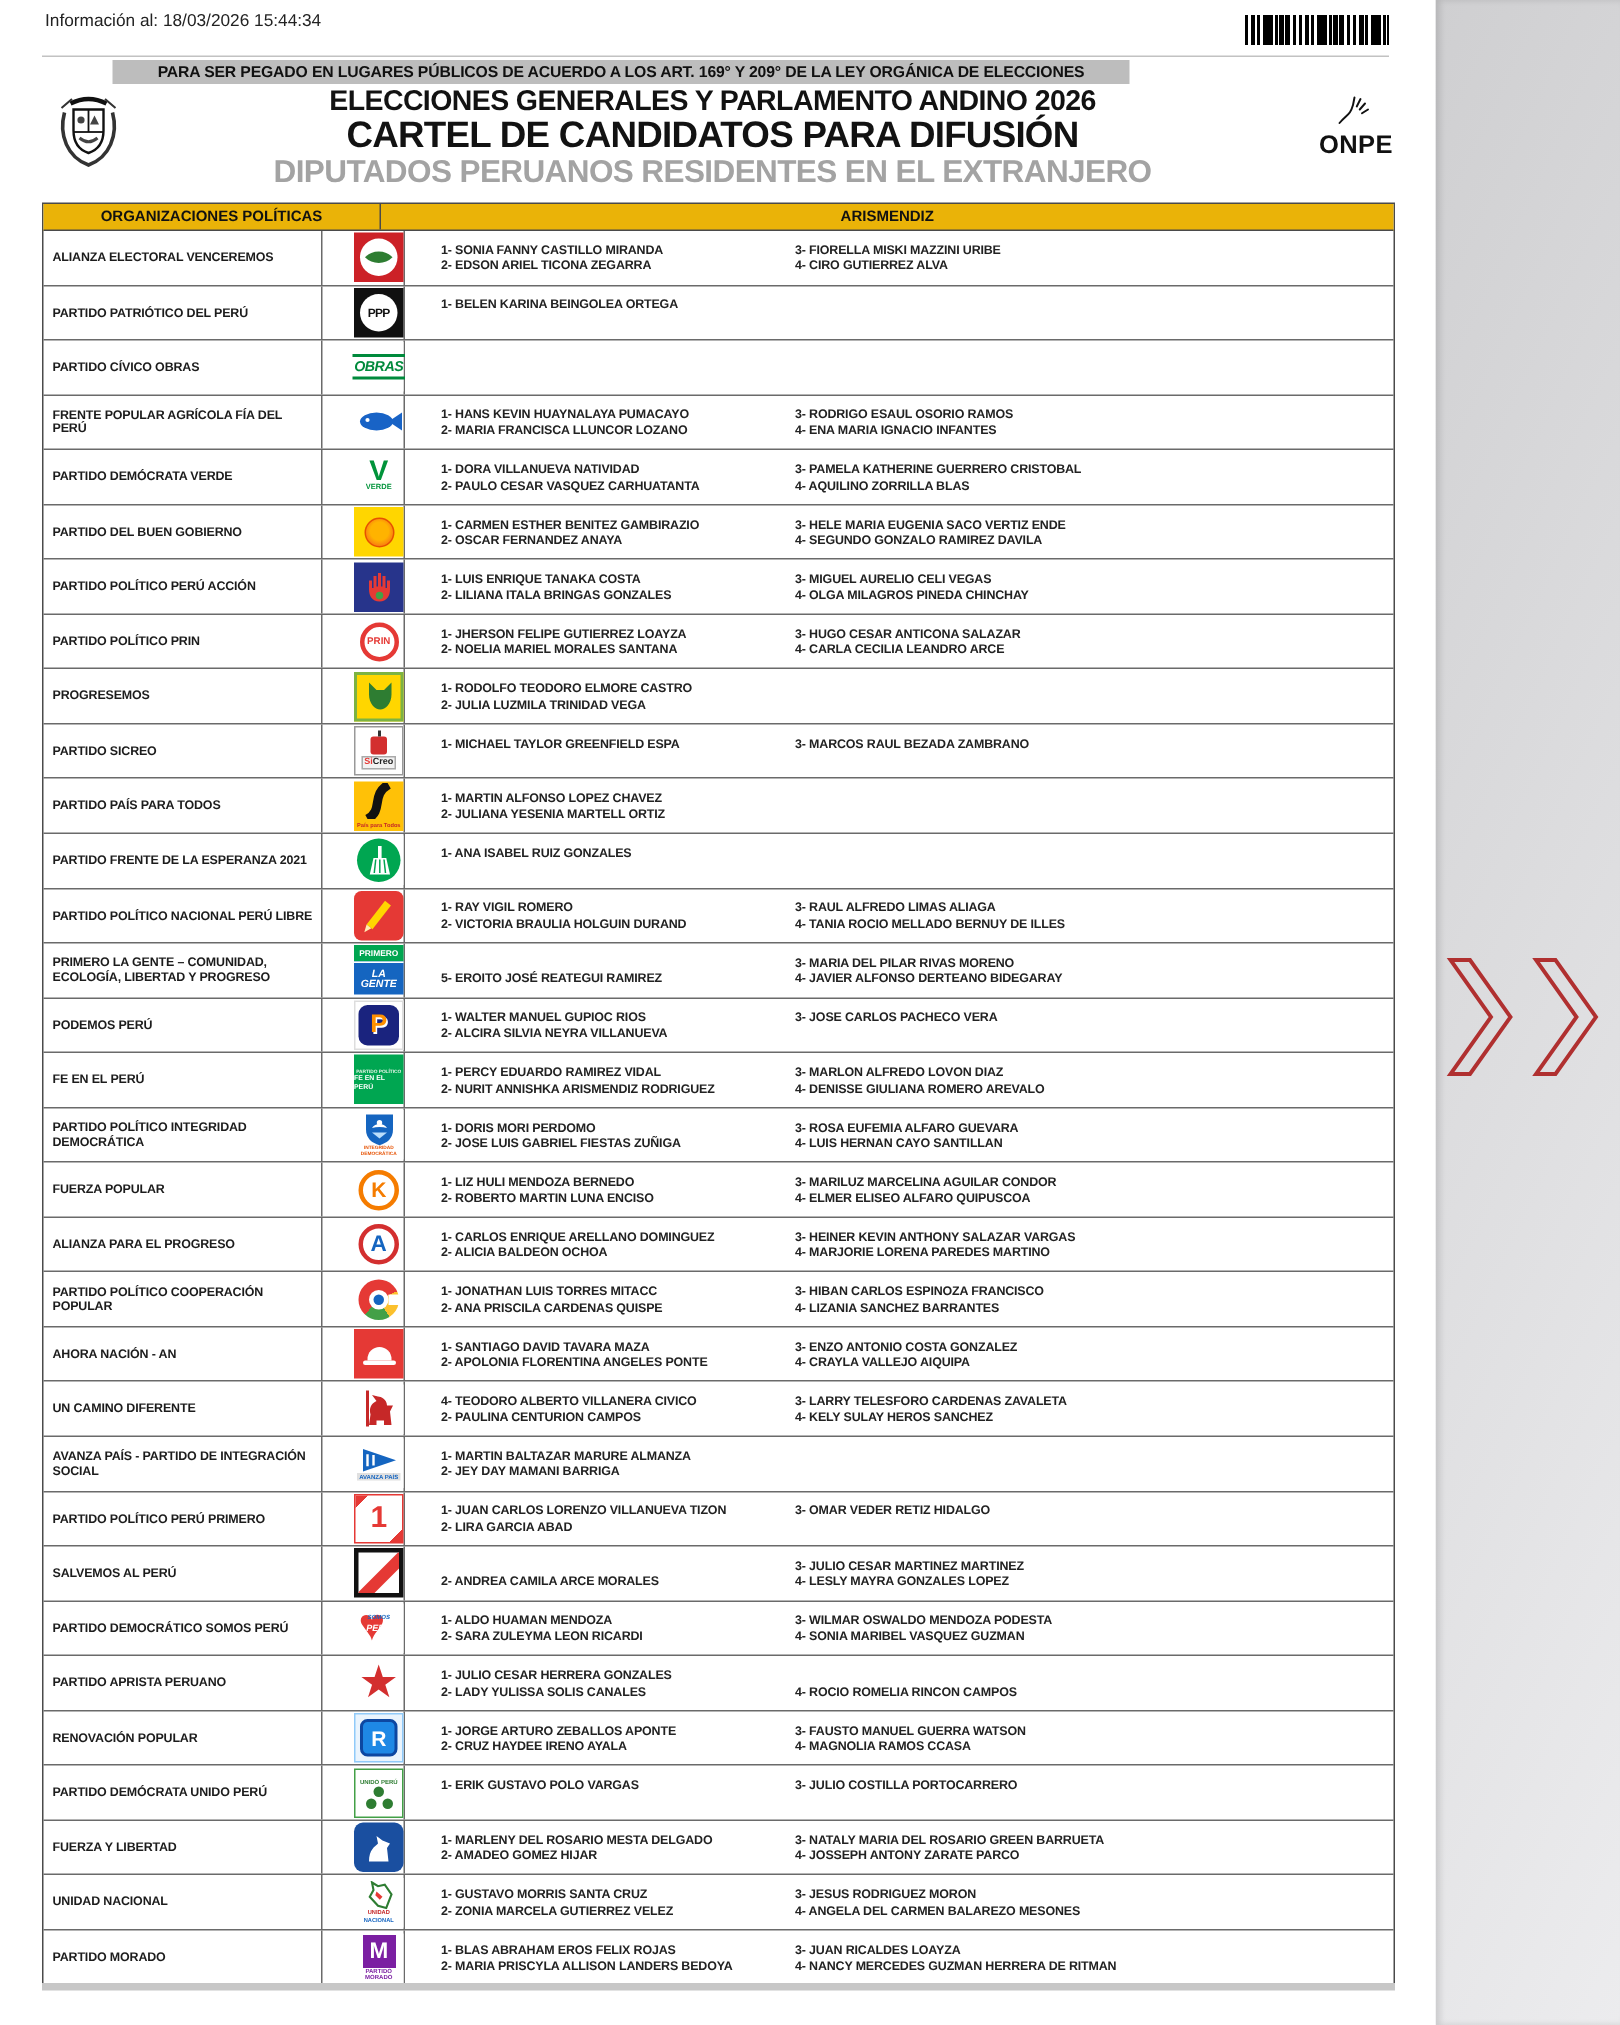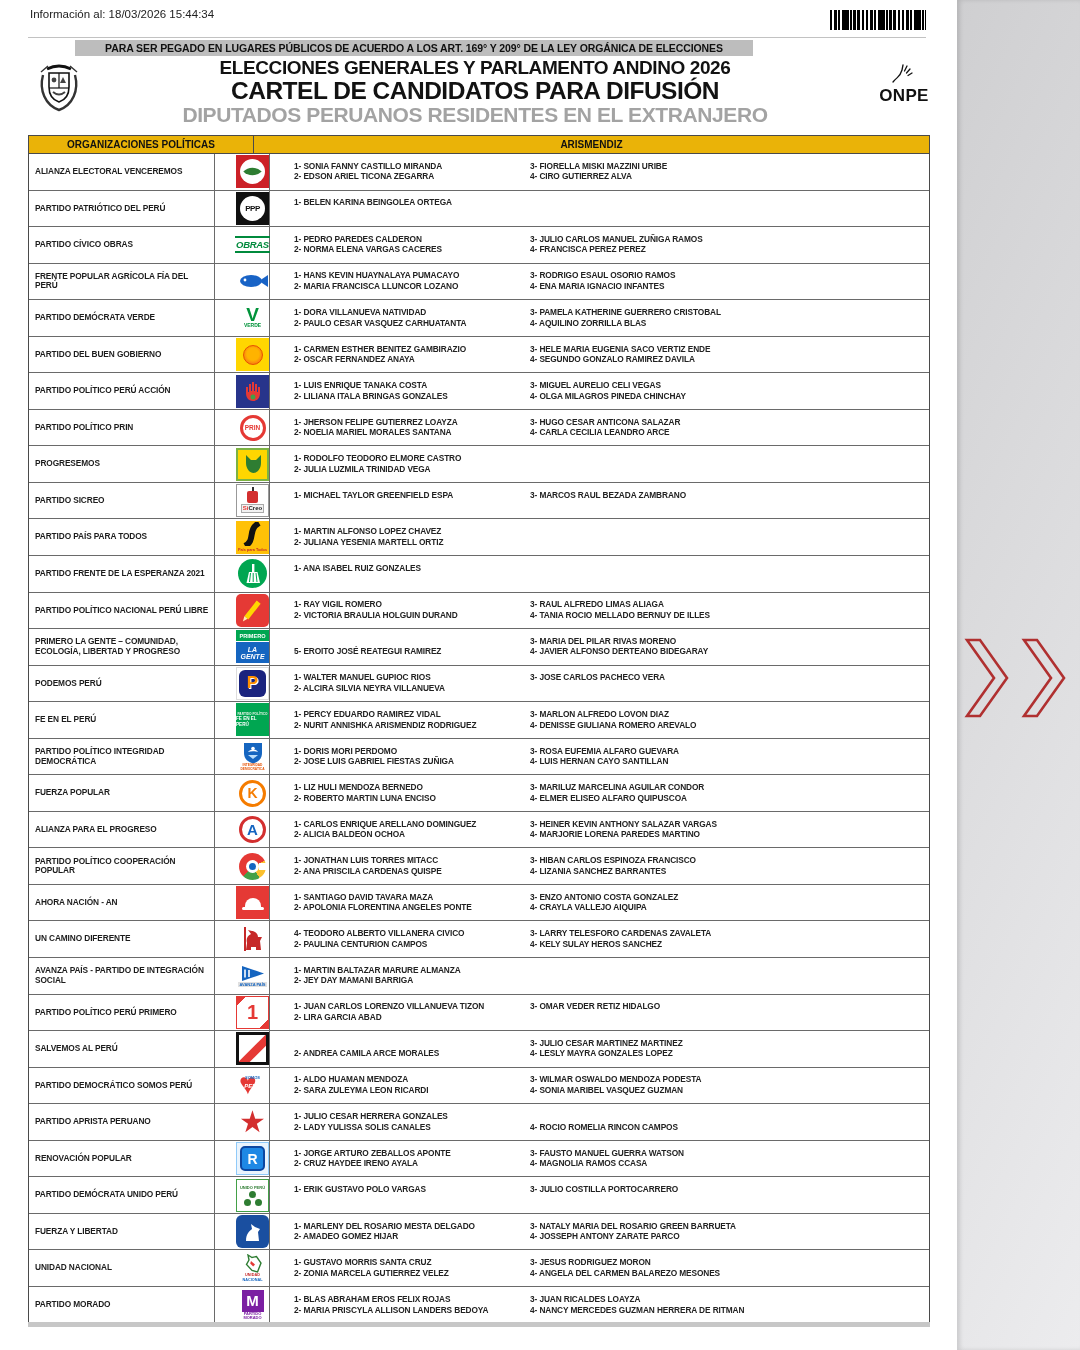--- a/index.html
+++ b/index.html
@@ -211,30 +211,20 @@
             </div>
           </div>
         </div>
         <div class="trow">
           <div class="c-party">PARTIDO CÍVICO OBRAS</div>
           <div class="c-logo">
             <div class="lgbox lobras">
               <div class="lobras-t">OBRAS</div>
             </div>
           </div>
-          <div class="c-cand">
-            <div class="ccol ccolA">
-              <div class="candline">1- PEDRO PAREDES CALDERON</div>
-              <div class="candline">2- NORMA ELENA VARGAS CACERES</div>
-            </div>
-            <div class="ccol ccolB">
-              <div class="candline">3- JULIO CARLOS MANUEL ZUÑIGA RAMOS</div>
-              <div class="candline">4- FRANCISCA PEREZ PEREZ</div>
-            </div>
-          </div>
         </div>
         <div class="trow">
           <div class="c-party">FRENTE POPULAR AGRÍCOLA FÍA DEL PERÚ</div>
           <div class="c-logo">
             <div class="lgbox">
               <svg width="30" height="16">
                 <ellipse cx="13" cy="8" rx="11" ry="6" fill="#1863c6"></ellipse>
                 <polygon points="21,8 30,2 30,14" fill="#1863c6"></polygon>
                 <circle cx="7" cy="7" r="1.4" fill="#fff"></circle>
               </svg>

